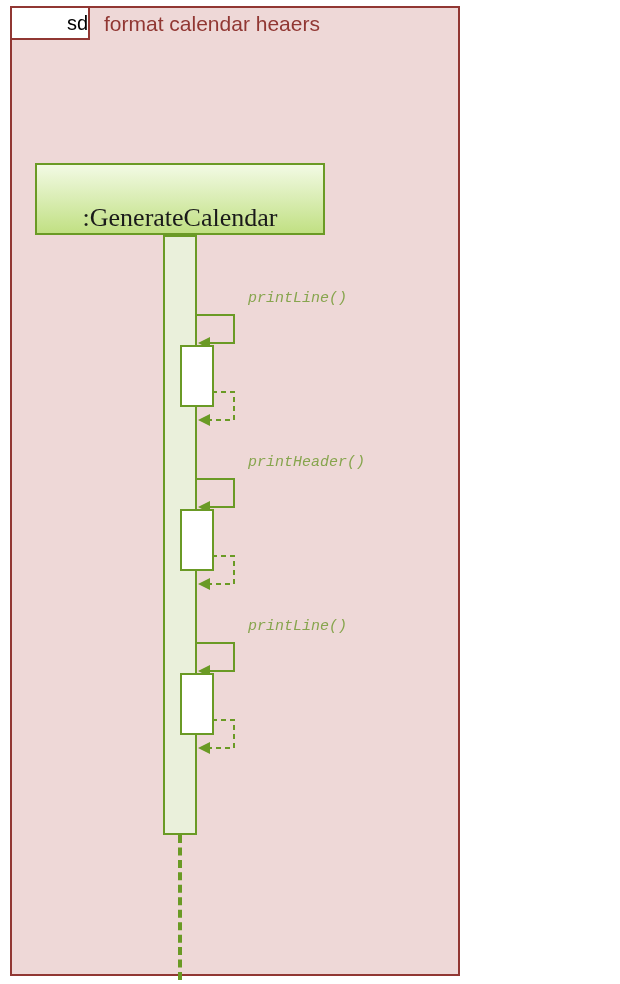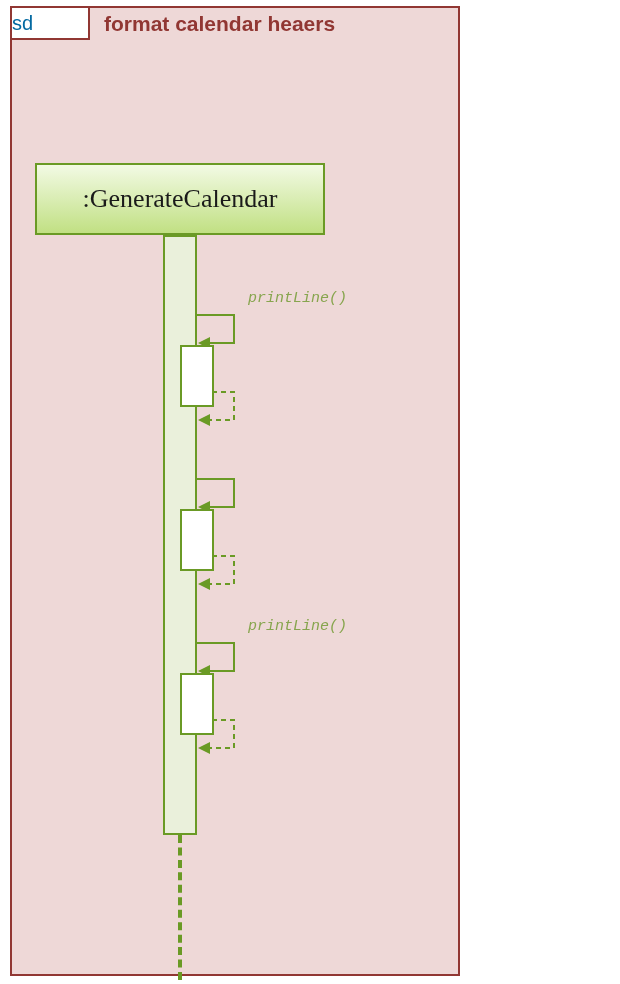--- a/index.html
+++ b/index.html
@@ -25,43 +25,42 @@
     position: absolute;
     left: -2px;
     top: -2px;
     width: 80px;
     height: 34px;
     background: #ffffff;
     border: 2px solid #913733;
     box-sizing: border-box;
     display: flex;
     align-items: center;
-    justify-content: flex-start;
+    justify-content: flex-end;
     font-size: 20px;
-    color: #0369a1;
+    color: #000000;
   }
   .frame-title {
     position: absolute;
     left: 92px;
     top: 4px;
     font-size: 21px;
     color: #913733;
-    font-weight: bold;
   }
   .participant-box {
     position: absolute;
     left: 23px;
     top: 155px;
     width: 290px;
     height: 72px;
     background: linear-gradient(to bottom, #f2fae4, #c1e083);
     border: 2px solid #6a9a25;
     box-sizing: border-box;
     display: flex;
-    align-items: center;
+    align-items: flex-end;
     justify-content: center;
     font-size: 26px;
     color: #1a1a1a;
     font-family: Georgia, serif;
   }
   .lifeline-main {
     position: absolute;
     left: 151px;
     top: 227px;
     width: 34px;
@@ -125,20 +124,21 @@
   <svg class="self-call-svg" style="left:182px; top:305px;" width="60" height="45">
     <path d="M 2 2 L 40 2 L 40 30 L 14 30" fill="none" stroke="#6a9a25" stroke-width="2"></path>
     <polygon points="4,30 16,24 16,36" fill="#6a9a25"></polygon>
   </svg>
   <div class="activation act1"></div>
   <svg class="self-call-svg" style="left:182px; top:382px;" width="60" height="50">
     <path d="M 18 2 L 40 2 L 40 30 L 14 30" fill="none" stroke="#6a9a25" stroke-width="2" stroke-dasharray="5,4"></path>
     <polygon points="4,30 16,24 16,36" fill="#6a9a25"></polygon>
   </svg>
 
+  <span class="call-label call2">printHeader()</span>
   <svg class="self-call-svg" style="left:182px; top:469px;" width="60" height="45">
     <path d="M 2 2 L 40 2 L 40 30 L 14 30" fill="none" stroke="#6a9a25" stroke-width="2"></path>
     <polygon points="4,30 16,24 16,36" fill="#6a9a25"></polygon>
   </svg>
   <div class="activation act2"></div>
   <svg class="self-call-svg" style="left:182px; top:546px;" width="60" height="50">
     <path d="M 18 2 L 40 2 L 40 30 L 14 30" fill="none" stroke="#6a9a25" stroke-width="2" stroke-dasharray="5,4"></path>
     <polygon points="4,30 16,24 16,36" fill="#6a9a25"></polygon>
   </svg>
 

